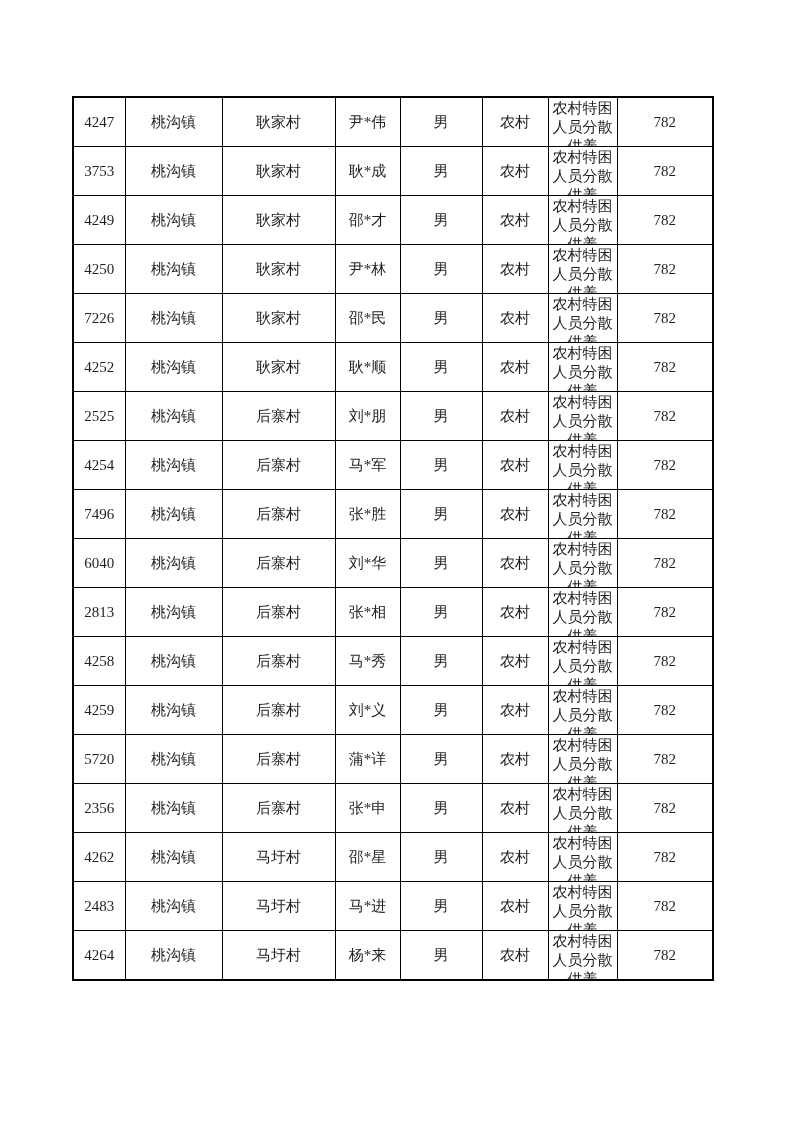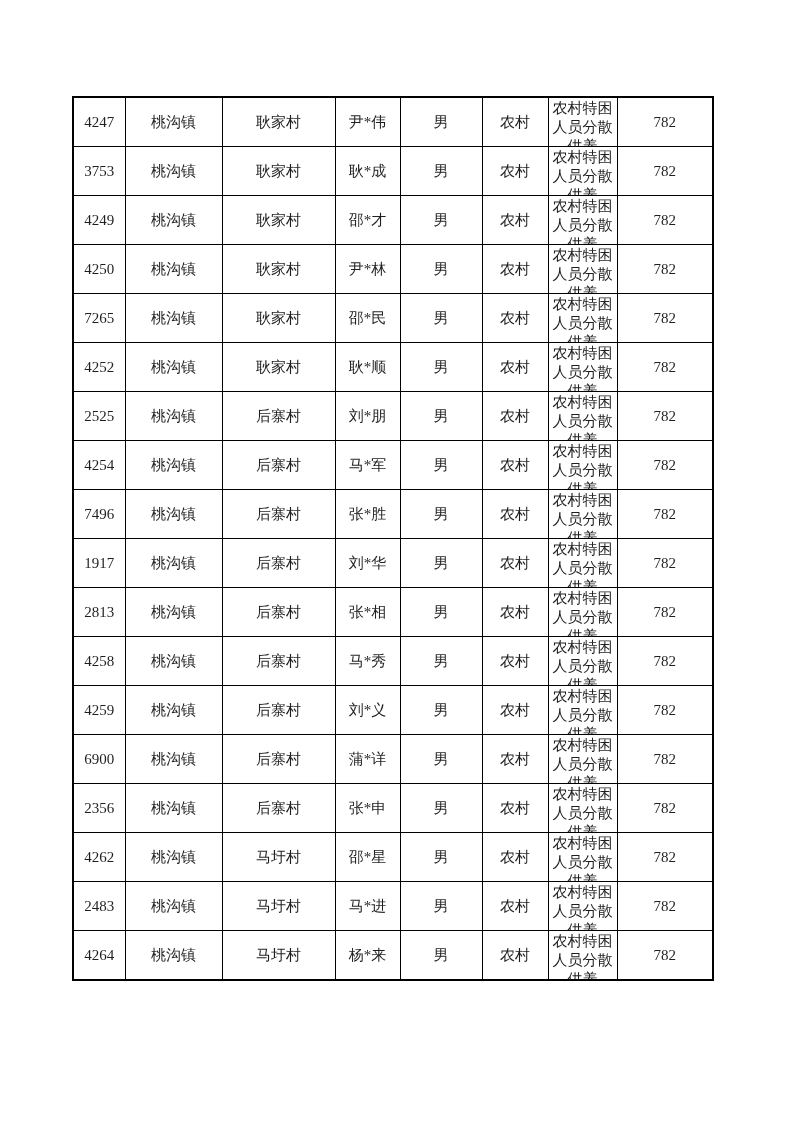--- a/index.html
+++ b/index.html
@@ -112,21 +112,21 @@
     <td>耿家村</td>
     <td>尹*林</td>
     <td>男</td>
     <td>农村</td>
     <td class="category-cell">
       <div class="category-clip">农村特困人员分散供养</div>
     </td>
     <td>782</td>
   </tr>
         <tr>
-    <td>7265</td>
+    <td>7226</td>
     <td>桃沟镇</td>
     <td>耿家村</td>
     <td>邵*民</td>
     <td>男</td>
     <td>农村</td>
     <td class="category-cell">
       <div class="category-clip">农村特困人员分散供养</div>
     </td>
     <td>782</td>
   </tr>
@@ -172,21 +172,21 @@
     <td>后寨村</td>
     <td>张*胜</td>
     <td>男</td>
     <td>农村</td>
     <td class="category-cell">
       <div class="category-clip">农村特困人员分散供养</div>
     </td>
     <td>782</td>
   </tr>
         <tr>
-    <td>1917</td>
+    <td>6040</td>
     <td>桃沟镇</td>
     <td>后寨村</td>
     <td>刘*华</td>
     <td>男</td>
     <td>农村</td>
     <td class="category-cell">
       <div class="category-clip">农村特困人员分散供养</div>
     </td>
     <td>782</td>
   </tr>
@@ -220,21 +220,21 @@
     <td>后寨村</td>
     <td>刘*义</td>
     <td>男</td>
     <td>农村</td>
     <td class="category-cell">
       <div class="category-clip">农村特困人员分散供养</div>
     </td>
     <td>782</td>
   </tr>
         <tr>
-    <td>6900</td>
+    <td>5720</td>
     <td>桃沟镇</td>
     <td>后寨村</td>
     <td>蒲*详</td>
     <td>男</td>
     <td>农村</td>
     <td class="category-cell">
       <div class="category-clip">农村特困人员分散供养</div>
     </td>
     <td>782</td>
   </tr>

